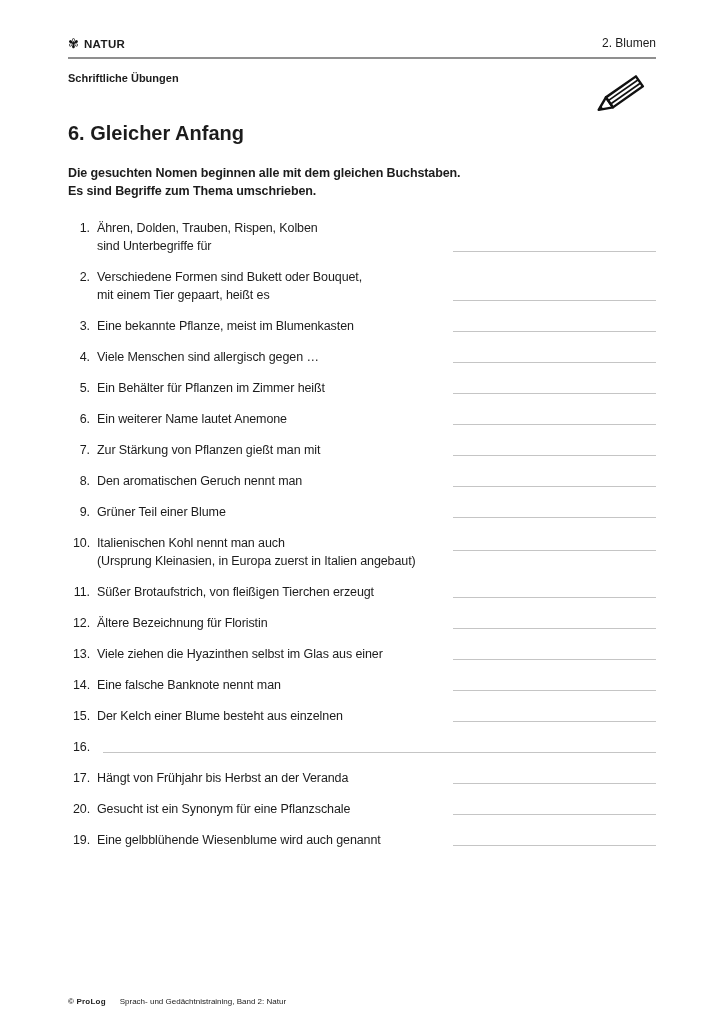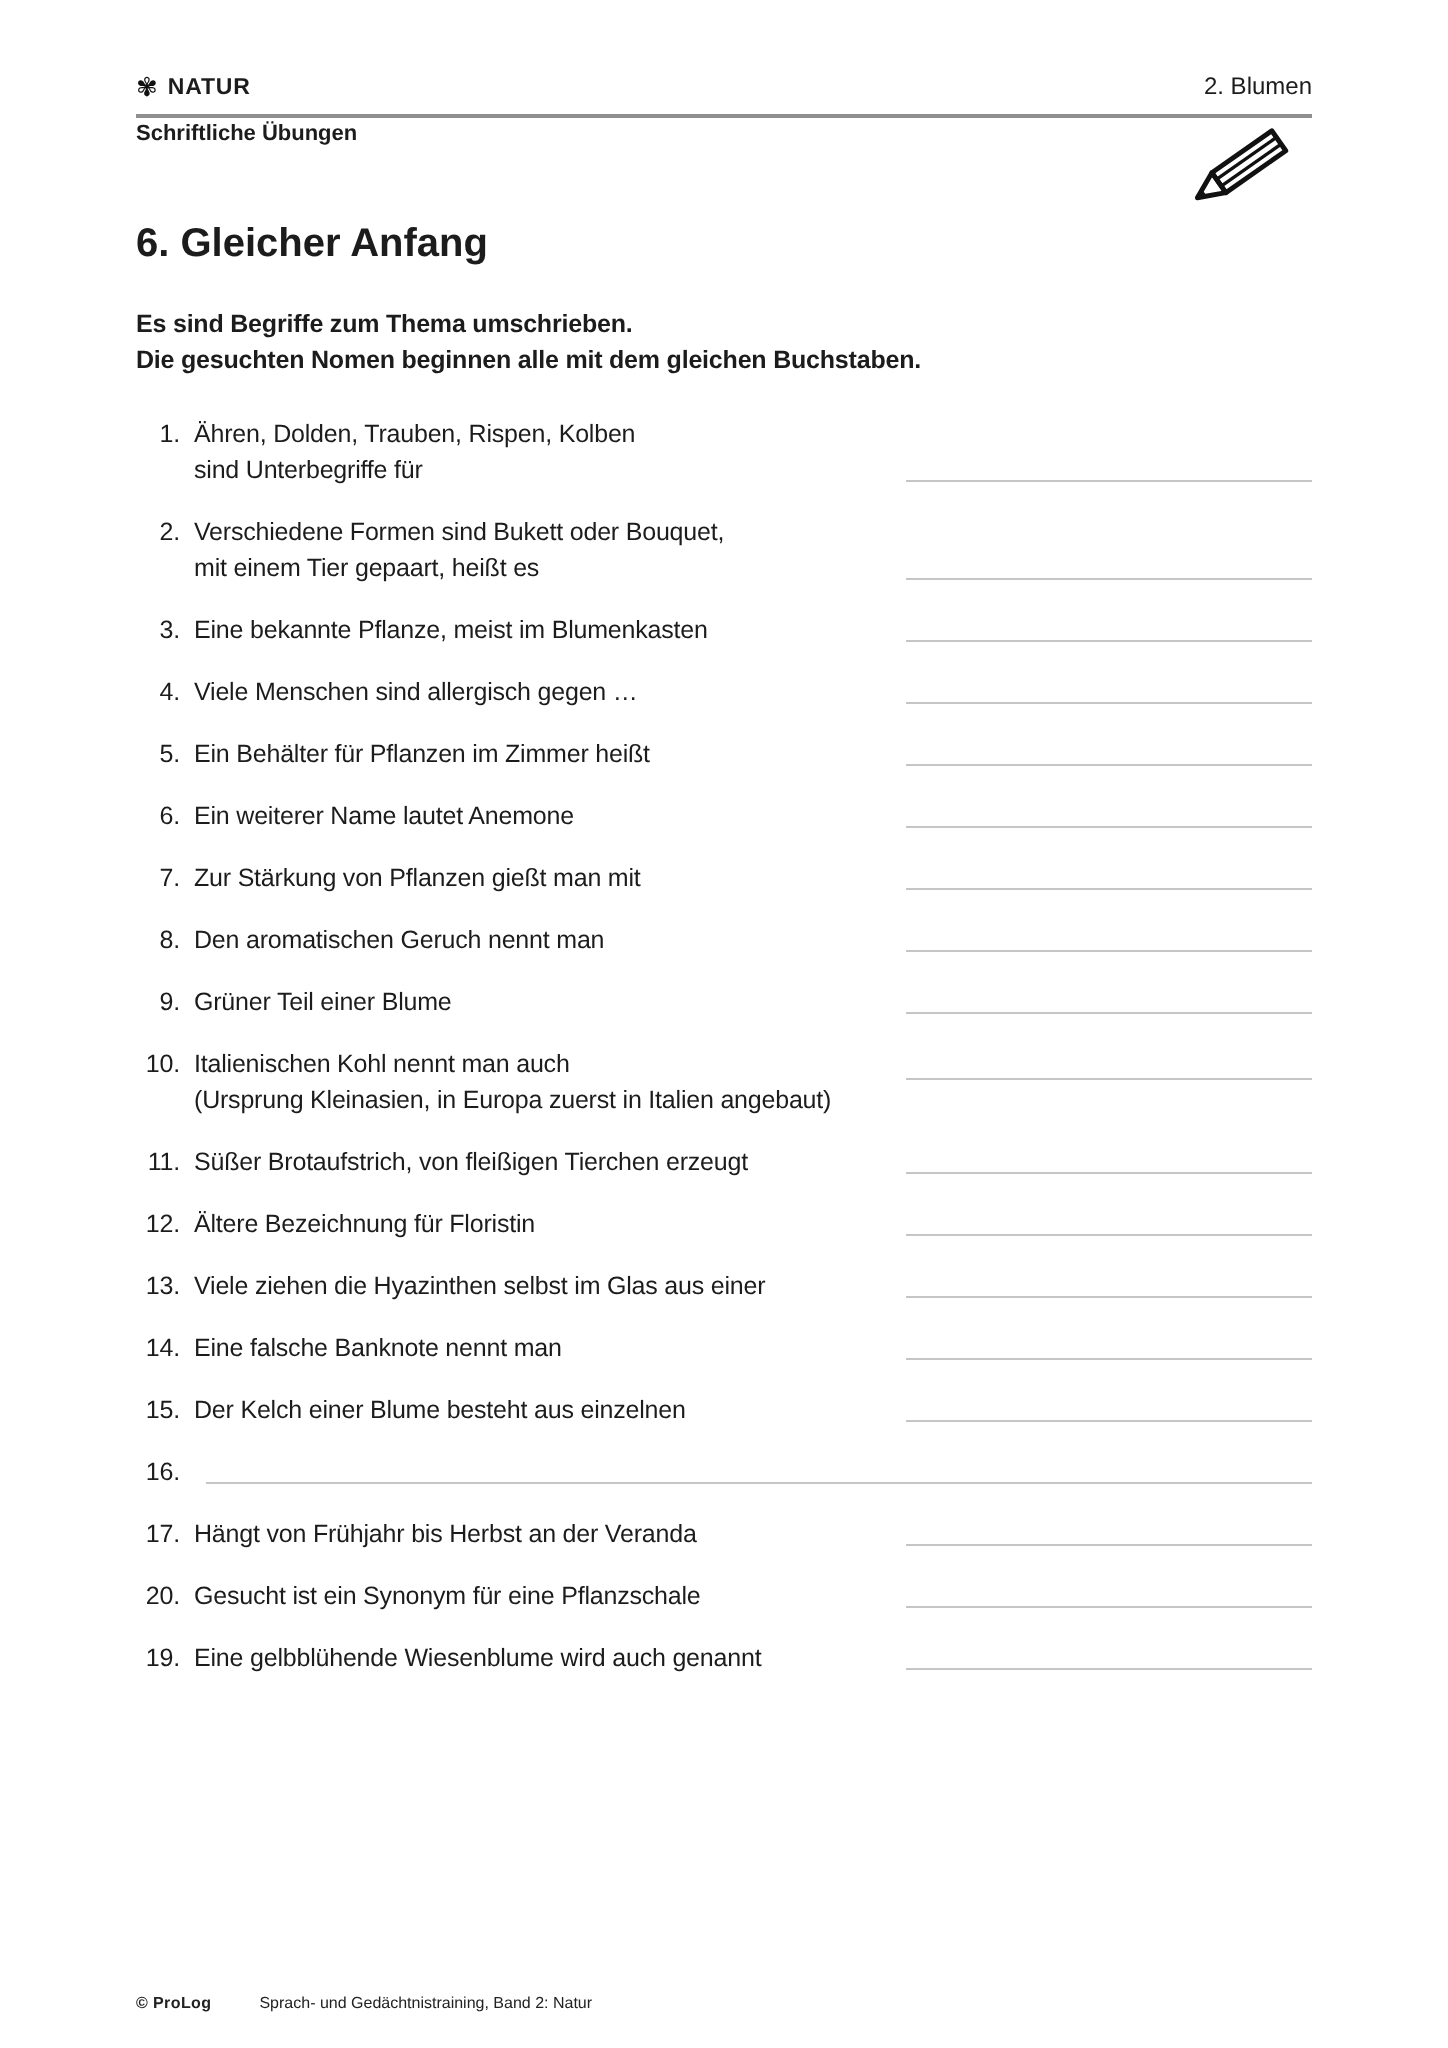--- a/index.html
+++ b/index.html
@@ -25,21 +25,21 @@
     padding-top:36px; padding-bottom:7px;
     border-bottom:2px solid #8f8f8f;
   }
   .brand { display:flex; align-items:center; gap:5px; }
   .brand-icon { font-size:13px; line-height:13px; color:#111; }
   .brand-name { font-weight:bold; font-size:11.5px; letter-spacing:.4px; }
   .chapter { font-size:12px; }
 
   .subheader-row {
     display:flex; justify-content:space-between; align-items:flex-start;
-    height:44px;
+    margin-top:11px; height:44px;
   }
   .subtitle { font-weight:bold; font-size:11px; padding-top:2px; }
   .pencil { width:60px; height:46px; margin-right:2px; }
 
   
   .ex-title { font-size:20px; font-weight:bold; margin-top:8px; }
   .ex-intro { margin-top:19px; font-weight:bold; font-size:12.5px; line-height:18px; letter-spacing:-.1px; }
 
   .items { margin-top:19px; }
   .item { display:flex; margin-bottom:13px; font-size:12.5px; line-height:18px; letter-spacing:-.1px; }
@@ -53,21 +53,21 @@
   .blank.align-end { bottom:3px; }
   .blank.align-first { top:16px; }
 
   
   .footer {
     position:absolute; left:68px; top:997px;
     font-size:8px; color:#222;
     display:flex; align-items:center;
   }
   .footer .copyright { font-weight:bold; letter-spacing:.2px; }
-  .footer .series { margin-left:24px; }
+  .footer .series { margin-left:14px; }
 </style>
 </head>
 <body>
 
 <div class="page">
   <div class="content">
 
     <div class="header-row">
       <div class="brand">
         <span class="brand-icon">✾</span>
@@ -85,22 +85,22 @@
           <rect x="14" y="-6.5" width="39" height="13"></rect>
           <line x1="14" y1="-2.2" x2="53" y2="-2.2" stroke-width="1.8"></line>
           <line x1="14" y1="2.2" x2="53" y2="2.2" stroke-width="1.8"></line>
         </g>
       </svg>
     </div>
 
     <div class="ex-title">6. Gleicher Anfang</div>
 
     <div class="ex-intro">
+      <div>Die gesuchten Nomen beginnen alle mit dem gleichen Buchstaben.</div>
       <div>Es sind Begriffe zum Thema umschrieben.</div>
-      <div>Die gesuchten Nomen beginnen alle mit dem gleichen Buchstaben.</div>
     </div>
 
     <div class="items">
   <div class="item">
     <div class="num">1.</div>
     <div class="q">Ähren, Dolden, Trauben, Rispen, Kolben<br>sind Unterbegriffe für</div>
     <div class="blank-holder">
       <div class="blank align-end"></div>
     </div>
   </div>

